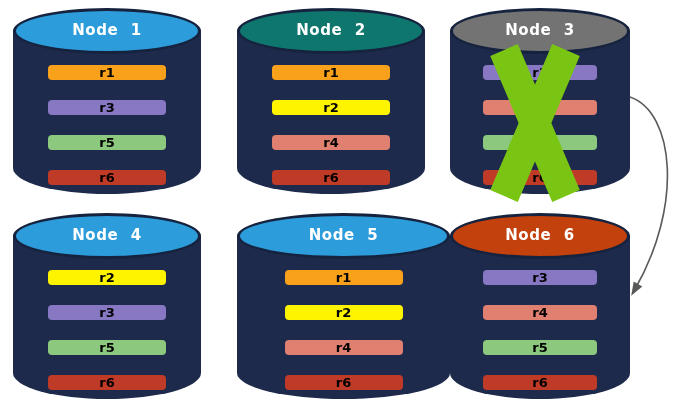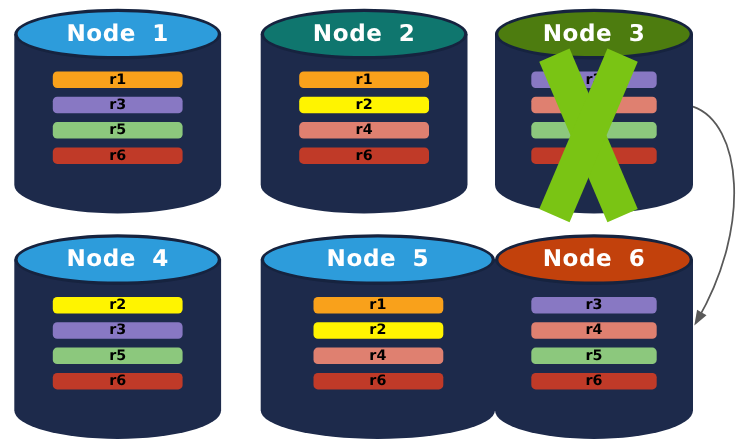--- a/index.html
+++ b/index.html
@@ -32,33 +32,33 @@
     border: 3px solid #16233F;
     box-sizing: border-box;
     display: flex;
     align-items: center;
     justify-content: center;
     z-index: 2;
   }
   .node-title {
     color: #ffffff;
     font-weight: bold;
-    font-size: 21px;
+    font-size: 15px;
     letter-spacing: 0.5px;
     word-spacing: 7px;
     padding-bottom: 2px;
   }
   .bars {
     position: absolute;
     left: 0; right: 0;
     top: 57px;
     display: flex;
     flex-direction: column;
     align-items: center;
-    gap: 8px;
+    gap: 20px;
     z-index: 1;
   }
   .bar {
     width: 118px;
     height: 15px;
     border-radius: 4px;
     display: flex;
     align-items: center;
     justify-content: center;
     font-size: 13px;
@@ -116,21 +116,21 @@
     <div class="bars">
       <div class="bar" style="background: rgb(249, 161, 27);">r1</div>
       <div class="bar" style="background: rgb(255, 244, 0);">r2</div>
       <div class="bar" style="background: rgb(223, 128, 112);">r4</div>
       <div class="bar" style="background: rgb(192, 58, 40);">r6</div>
     </div>
   </div>
 
   <div class="node col3" style="left:450px; top:8px;">
     <div class="cyl-body" style="background: rgb(29, 42, 75);"></div>
-    <div class="cyl-top" style="background: #4d7c0f;">
+    <div class="cyl-top" style="background: #737373;">
       <span class="node-title">Node 3</span>
     </div>
     <div class="bars">
       <div class="bar" style="background: rgb(136, 120, 195);">r3</div>
       <div class="bar" style="background: rgb(223, 128, 112);">r4</div>
       <div class="bar" style="background: rgb(140, 200, 125);">r5</div>
       <div class="bar" style="background: rgb(192, 58, 40);">r6</div>
     </div>
     <svg class="x-mark" viewBox="0 0 104 148" preserveAspectRatio="none" style="color: rgb(122, 196, 20);">
       <line x1="21" y1="2" x2="83" y2="146"></line>

